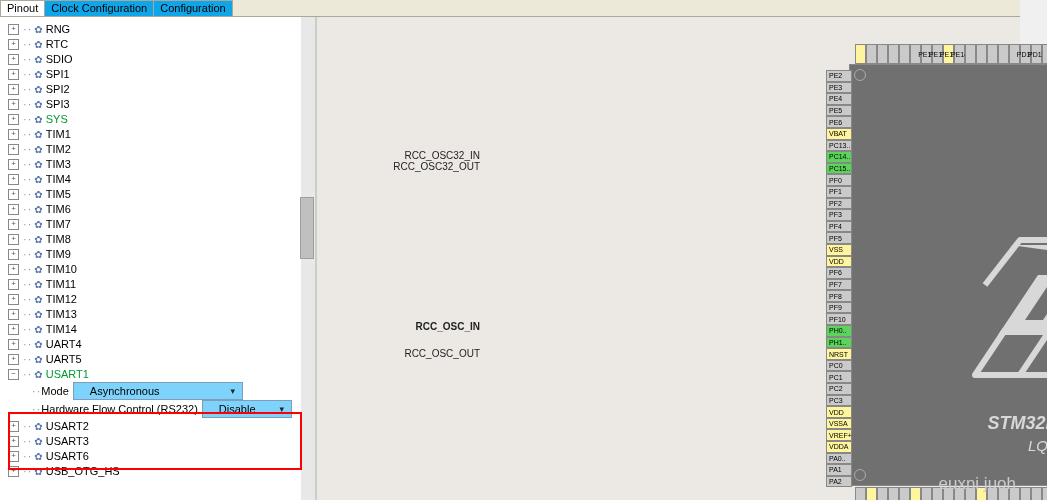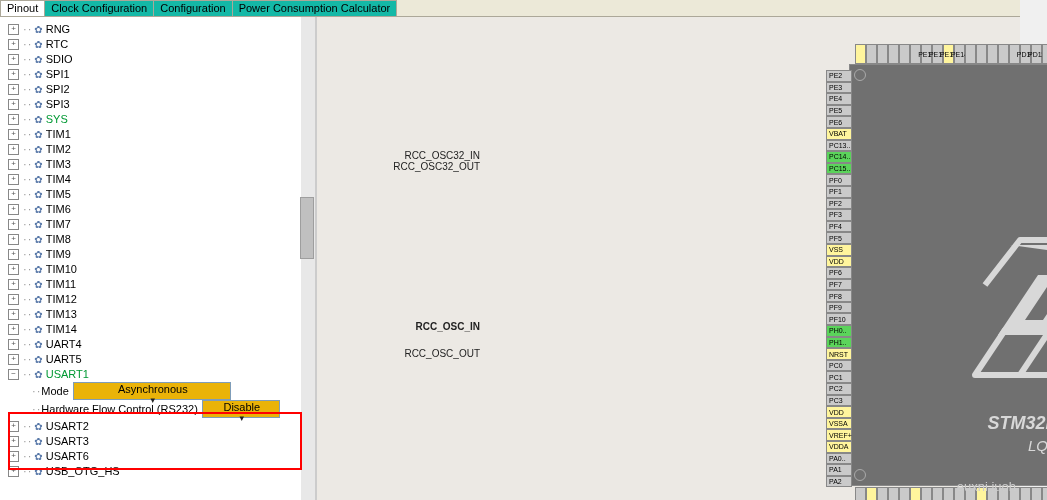--- a/index.html
+++ b/index.html
@@ -1,61 +1,60 @@
 <!DOCTYPE html>
 <html><head>
 <meta charset="utf-8">
 <style>
 body { margin:0; font-family:"Simsun","MS Sans Serif",Tahoma,sans-serif; font-size:11px; background:#f0f0f0; width:1047px; height:500px; overflow:hidden; color:#000; }
 .app { display:flex; flex-direction:column; width:1020px; height:500px; }
 .tabs { display:flex; background:#ece9d8; border-bottom:1px solid #aca899; height:16px; }
-.tab { padding:1px 6px; border:1px solid #aca899; border-bottom:none; background:#14b8a6; font-size:11px; cursor:pointer; margin-right:-1px; }
+.tab { padding:1px 6px; border:1px solid #aca899; border-bottom:none; background:#0ea5e9; font-size:11px; cursor:pointer; margin-right:-1px; }
 .tab.active { background:#fff; }
 .body { display:flex; flex:1; height:484px; }
 .side { width:315px; background:#fff; border-right:2px solid #ccc; overflow:hidden; position:relative; }
 .scrolltrack { position:absolute; right:0; top:0; width:14px; height:100%; background:#e8e8e8; }
 .scrollthumb { position:absolute; right:1px; top:180px; width:12px; height:60px; background:#c0c0c0; border:1px solid #9e9e9e; }
 .tree { padding:4px 2px 4px 8px; }
 .node { display:flex; align-items:center; height:14px; margin:1px 0; white-space:nowrap; }
 .expander { width:9px;height:9px;border:1px solid #888;display:inline-flex;align-items:center;justify-content:center;font-size:8px;line-height:8px;color:#555;margin-right:4px;background:#fff; }
 .dots { color:#999; letter-spacing:1px; }
 .gear { color:#5878a8; font-size:10px; margin:0 3px 0 2px; }
 .nlabel { font-weight:normal; }
 .nlabel.green { color:#009933; }
 .child { margin-left:24px; height:18px; display:flex; align-items:center; }
-.dropdown { border:1px solid #7f9db9; background:#eab308; height:16px; font-size:11px; display:inline-flex; align-items:center; justify-content:space-between; padding:0 2px 0 4px; margin-left:4px;flex-direction:column; }
+.dropdown { border:1px solid #7f9db9; background:#7dd3fc; height:16px; font-size:11px; display:inline-flex; align-items:center; justify-content:space-between; padding:0 2px 0 16px; margin-left:4px; }
 .caret { width:14px; text-align:center; color:#222; font-size:9px; }
 .highlight-box { position:absolute; border:2px solid #ff0000; pointer-events:none; }
 .chipview { flex:1; background:#ece9e4; position:relative; }
 .chip { position:absolute; left:533px; top:48px; width:420px; height:420px; background:#707070; box-shadow:0 0 0 1px #888; }
 .chip .corner { position:absolute; width:10px; height:10px; border:1px solid #aaa; border-radius:50%; }
 .chip .corner.tl{top:4px;left:4px}.chip .corner.bl{bottom:4px;left:4px}
 .chiptext1 { position:absolute; width:100%; text-align:center; top:348px; color:#d8d8d8; font:italic bold 18px "Arial"; }
 .chiptext2 { position:absolute; width:100%; text-align:center; top:372px; color:#d8d8d8; font:italic 15px "Arial"; }
 .logo { position:absolute; left:120px; top:165px; }
 .pinrow { position:absolute; display:flex; align-items:center; font-size:8px; }
 .pincell { width:18px; height:10px; margin-right:1px; display:flex; align-items:center; justify-content:center; font-size:7px; border:1px solid #888; writing-mode:vertical-rl; text-orientation:mixed; line-height:1; }
 .pinrow.hz .pincell { writing-mode:horizontal-tb; width:9px; height:18px; margin-right:0; margin-bottom:0; }
 .pinL,.pinR { position:absolute; display:flex; flex-direction:column; }
 .pinL .pincell,.pinR .pincell { writing-mode:horizontal-tb; width:22px; height:9.6px; margin-bottom:0; font-size:7px; justify-content:flex-start; padding-left:2px; }
 .pclr-default{background:#cacaca}
 .pclr-yellow{background:#fff59d}
 .pclr-green{background:#5bd45b}
 .extlabel { position:absolute; font-size:10px; color:#222; white-space:nowrap; }
-.watermark{position:absolute;right:4px;bottom:6px;color:#ccc;font-size:13px;font-family:Arial;}
+.watermark{position:absolute;right:4px;bottom:6px;color:#ccc;font-size:17px;font-family:Arial;}
 </style>
 </head>
 <body>
 
 <div class="app">
   <div class="tabs" id="tabs">
       <div class="tab active">Pinout</div>
       <div class="tab">Clock Configuration</div>
       <div class="tab">Configuration</div>
-      <div class="tab">Power Consumption Calculator</div>
     </div>
   <div class="body">
     <div class="side">
       <div class="tree" id="tree">
           <div class="node">
             <span class="expander">+</span>
             <span class="dots">··</span>
             <span class="gear">✿</span>
             <span class="nlabel">RNG</span>
           </div>

